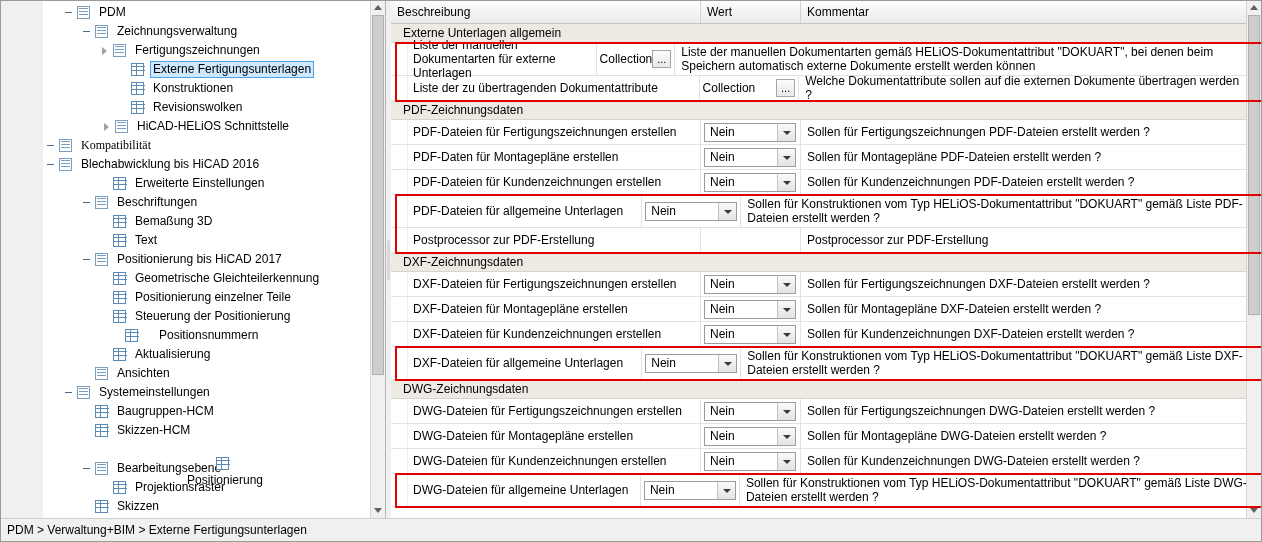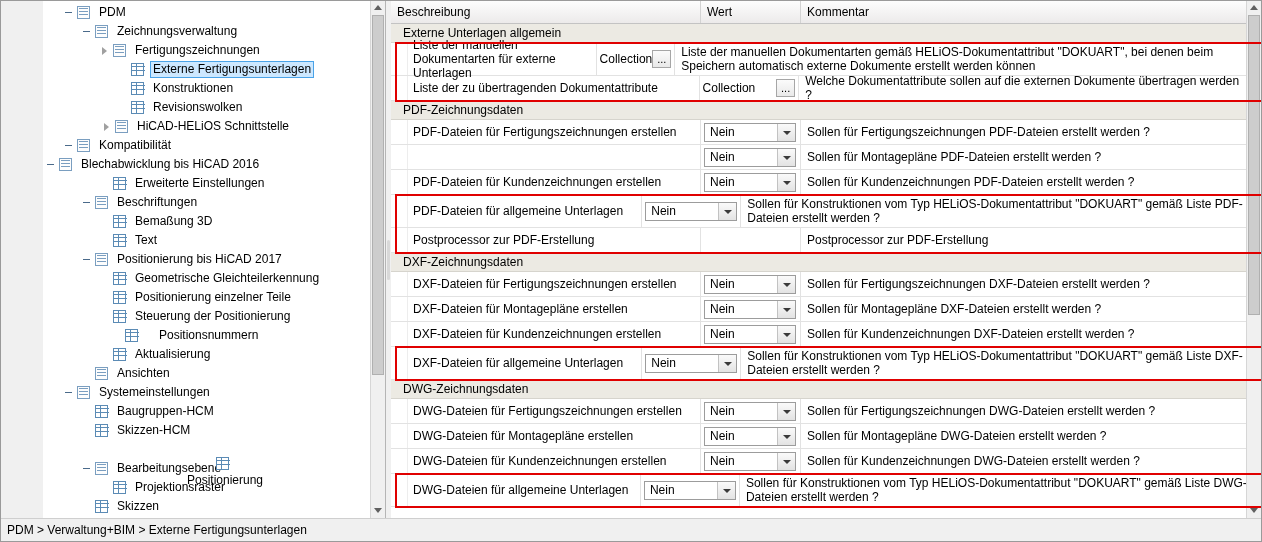--- a/index.html
+++ b/index.html
@@ -378,21 +378,21 @@
             </span>
             <span class="lbl">Revisionswolken</span>
           </div>
           <div class="tnode" style="padding-left: 56px;">
             <span class="expander tri-closed"></span>
             <span class="ico">
               <span class="ico-sheet" style="display: block;"></span>
             </span>
             <span class="lbl">HiCAD-HELiOS Schnittstelle</span>
           </div>
-          <div class="tnode" style="padding-left: 18px;">
+          <div class="tnode" style=" font-family: Liberation Serif, serif;">
             <span class="expander minus"></span>
             <span class="ico">
               <span class="ico-sheet" style="display: block;"></span>
             </span>
             <span class="lbl">Kompatibilität</span>
           </div>
           <div class="tnode" style="">
             <span class="expander minus"></span>
             <span class="ico">
               <span class="ico-sheet" style="display: block;"></span>
@@ -590,20 +590,21 @@
                   <span class="arrowbox"></span>
                 </div>
               </div>
               <div class="cell-com">
                 <span>Sollen für Fertigungszeichnungen PDF-Dateien erstellt werden ?</span>
               </div>
             </div>
             <div class="row">
               <div class="cell-desc">
                 <span class="gutter"></span>
+                <span>PDF-Daten für Montagepläne erstellen</span>
               </div>
               <div class="cell-val">
                 <div class="combo">
                   <span>Nein</span>
                   <span class="arrowbox"></span>
                 </div>
               </div>
               <div class="cell-com">
                 <span>Sollen für Montagepläne PDF-Dateien erstellt werden ?</span>
               </div>

